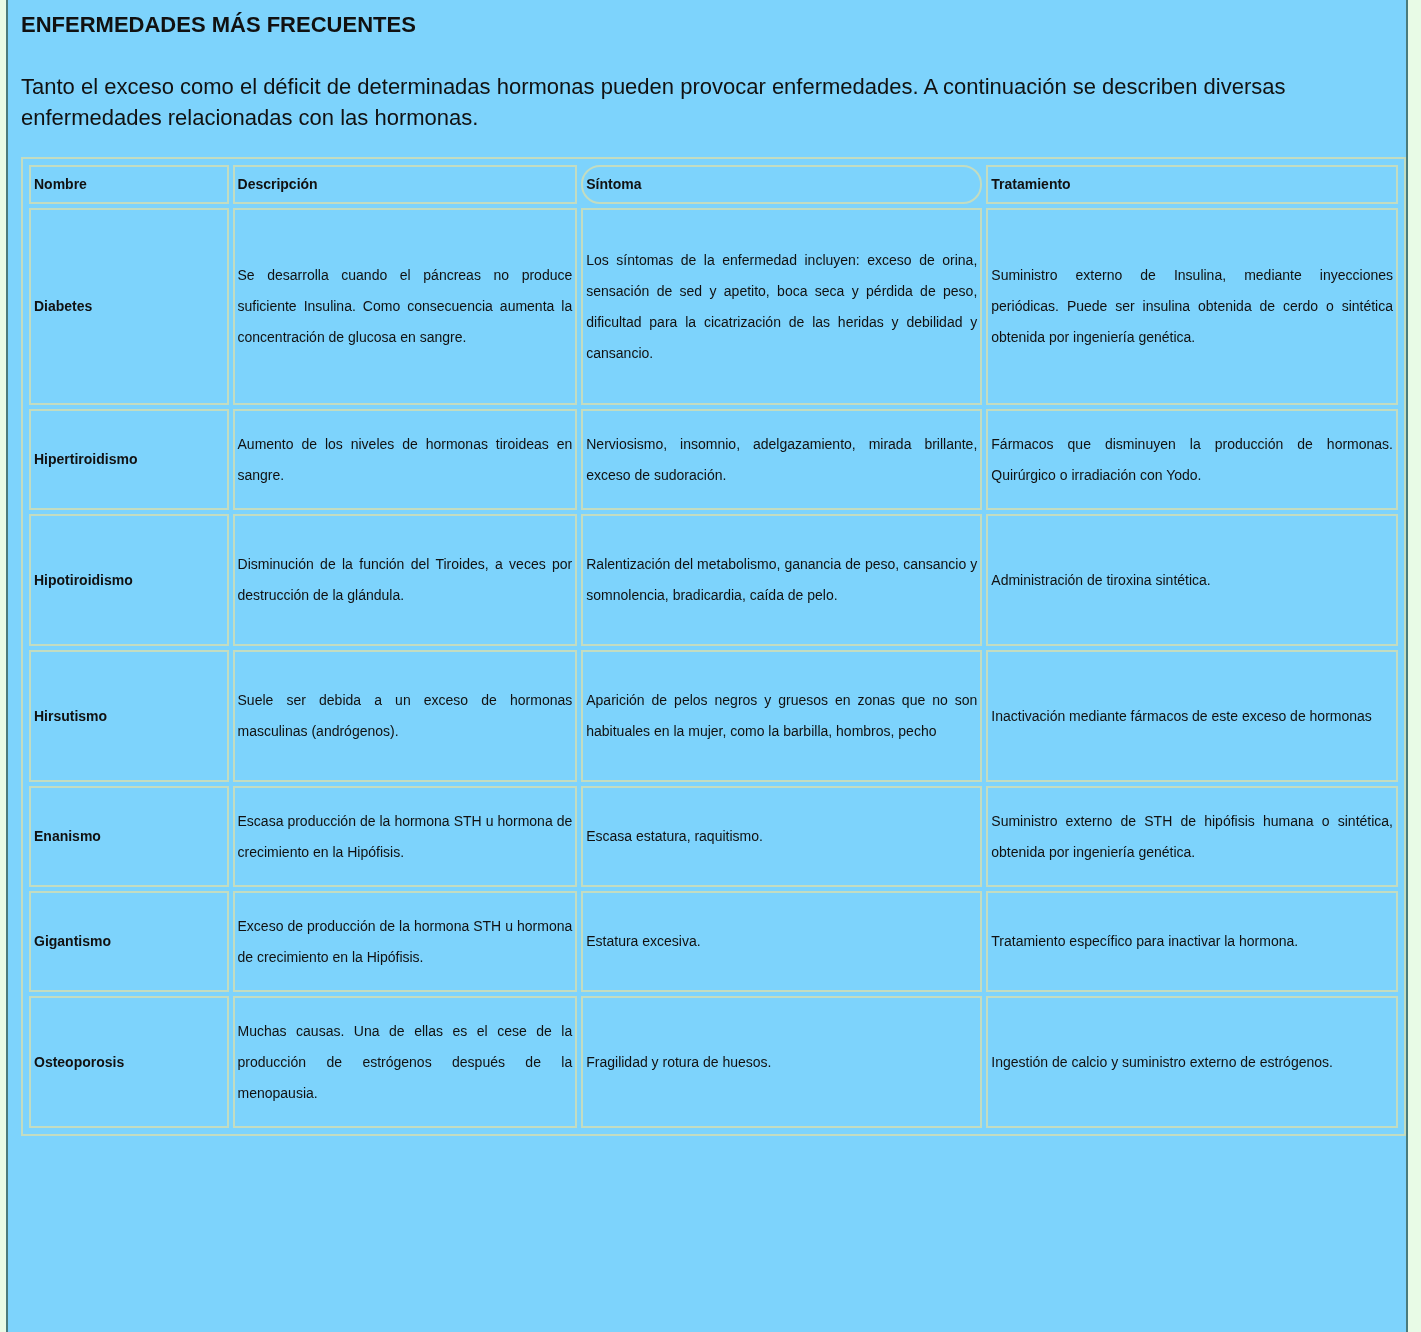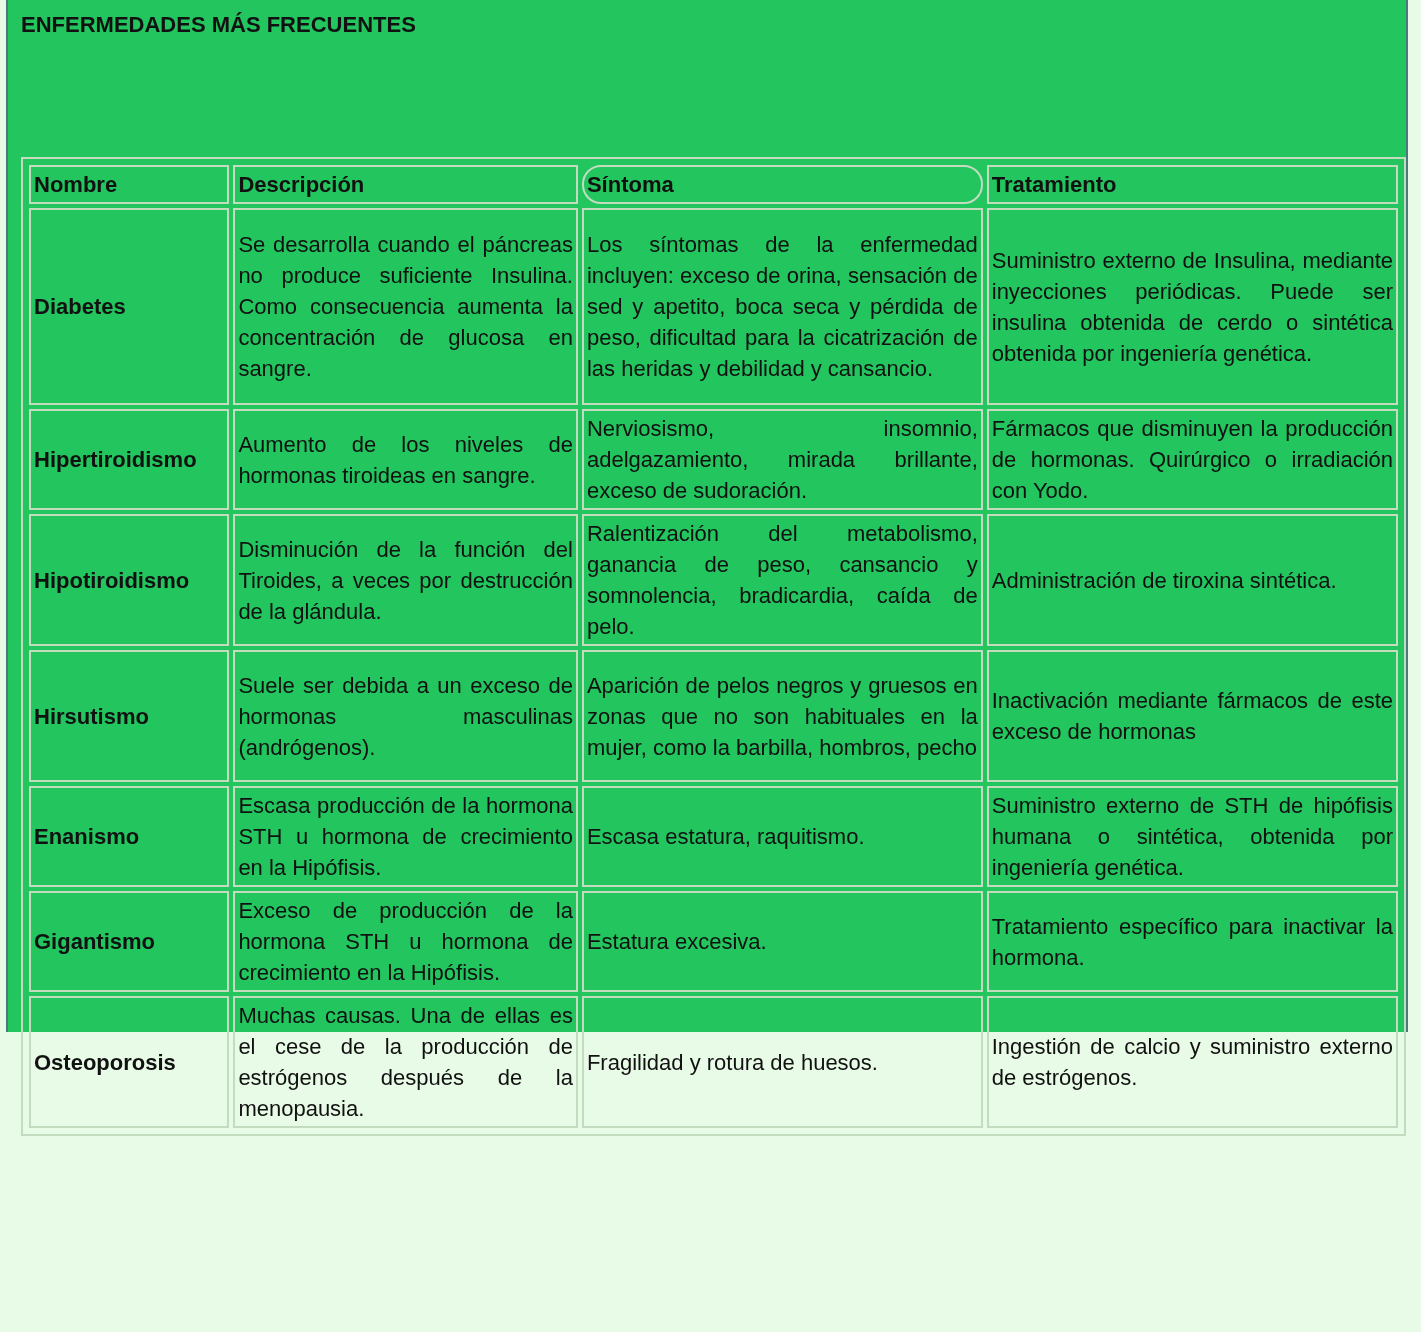--- a/index.html
+++ b/index.html
@@ -12,24 +12,24 @@
       height: 1332px;
       overflow: hidden;
       font-family: "Liberation Sans", "DejaVu Sans", sans-serif;
       color: #111;
     }
     .container {
       position: absolute;
       left: 6px;
       top: 0;
       width: 1402px;
-      height: 1032px;
+      height: 1332px;
       border-left: 2px solid #4a7b7c;
       border-right: 2px solid #4a7b7c;
-      background: #22c55e;
+      background: #7dd3fc;
       box-sizing: border-box;
     }
     .title {
       position: absolute;
       left: 13px;
       top: 12px;
       font-size: 22px;
       font-weight: bold;
       margin: 0;
     }
@@ -48,21 +48,21 @@
       top: 157px;
       width: 1385px;
       border: 2px solid #c3dcc0;
       box-sizing: border-box;
       padding: 2px;
     }
     table {
       width: 100%;
       border-collapse: separate;
       border-spacing: 4px;
-      font-size: 22px;
+      font-size: 14px;
       line-height: 31px;
     }
     th, td {
       border: 2px solid #c3dcc0;
       padding: 0 3px;
       vertical-align: middle;
       text-align: justify;
     }
     th {
       text-align: left;
@@ -76,20 +76,21 @@
     .c1 { width: 191px; }
     .c2 { width: 339px; }
     .c3 { width: 396px; border-radius: 19px; }
     .c4 { width: 407px; margin-top: 44px; }
   </style>
 </head>
 <body>
 
 <div class="container">
   <h2 class="title">ENFERMEDADES MÁS FRECUENTES</h2>
+  <p class="intro">Tanto el exceso como el déficit de determinadas hormonas pueden provocar enfermedades. A continuación se describen diversas enfermedades relacionadas con las hormonas.</p>
 
   <div class="tbl-wrap">
     <table>
       <thead>
         <tr>
           <th class="c1">Nombre</th>
           <th class="c2">Descripción</th>
           <th class="c3">Síntoma</th>
           <th class="c4">Tratamiento</th>
         </tr>

